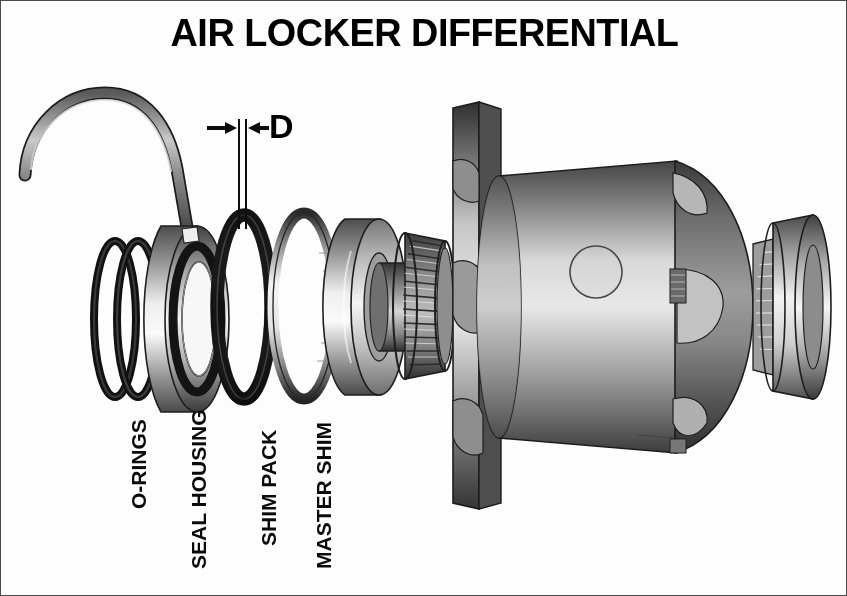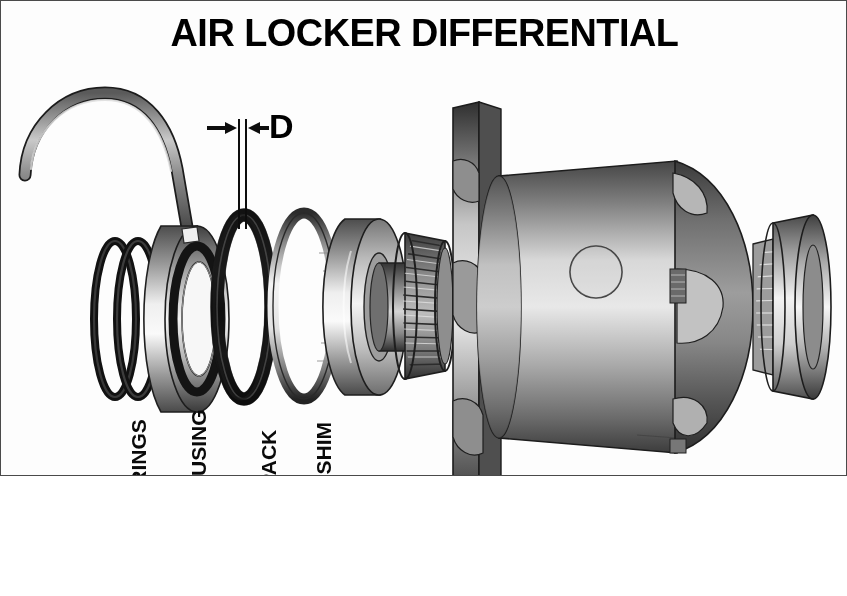--- a/index.html
+++ b/index.html
@@ -7,21 +7,21 @@
     margin: 0;
     padding: 0;
     background: #ffffff;
   }
   body {
     font-family: "Liberation Sans", sans-serif;
   }
   #canvas {
     position: relative;
     width: 847px;
-    height: 476px;
+    height: 596px;
     background: #fdfdfd;
     box-sizing: border-box;
     border: 1px solid #4a4a4a;
     overflow: hidden;
   }
   #title {
     position: absolute;
     left: 0;
     top: 10px;
     width: 847px;

